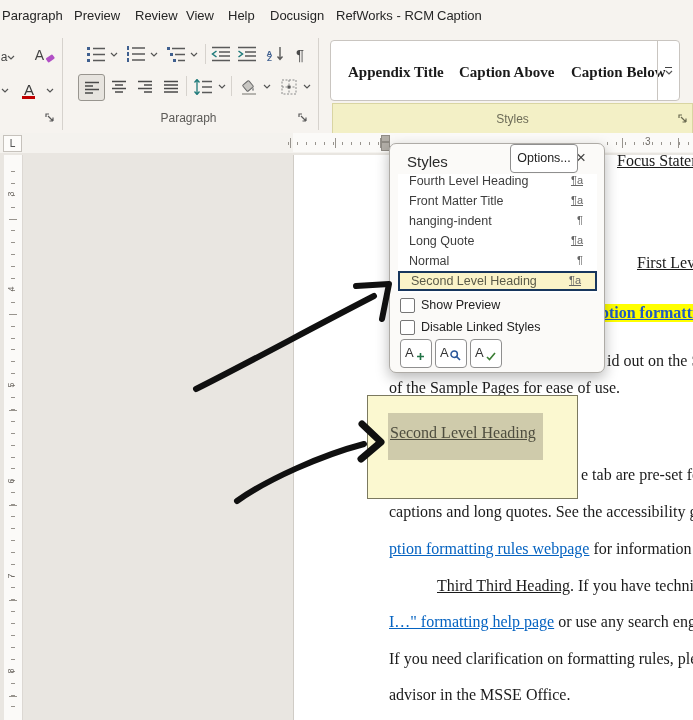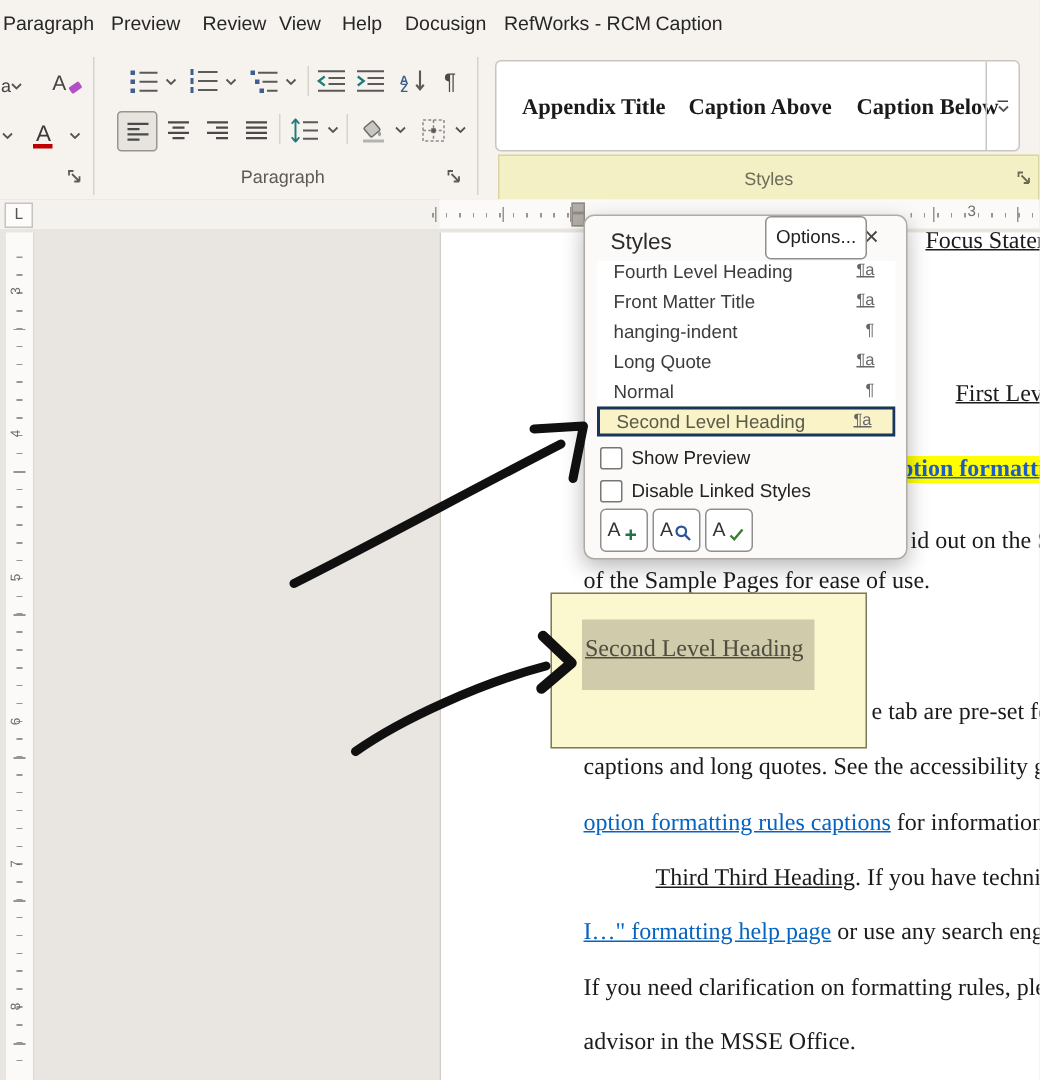--- a/index.html
+++ b/index.html
@@ -314,21 +314,21 @@
 
 <div>
   <div class="doc-line u" style="left:617px;top:152px">Focus Statement</div>
   <div class="doc-line u" style="left:637px;top:254px">First Level Heading</div>
   <div class="doc-line" style="left:600px;top:304px"><span class="hl">ption formatting ru</span></div>
   <div class="doc-line" style="left:607px;top:352px">id out on the Sample</div>
   <div class="doc-line" style="left:389px;top:379px">of the Sample Pages for ease of use.</div>
   <div class="doc-line" style="left:581px;top:466px">e tab are pre-set fo</div>
   <div class="doc-line" style="left:389px;top:503px">captions and long quotes. See the accessibility gui</div>
   <div class="doc-line" style="left:389px;top:540px">
-    <span class="dlink">option formatting rules captions</span><span> for information o</span>
+    <span class="dlink">ption formatting rules webpage</span><span> for information o</span>
   </div>
   <div class="doc-line" style="left:437px;top:577px">
     <span class="u">Third Third Heading</span><span>. If you have technica</span>
   </div>
   <div class="doc-line" style="left:389px;top:613px">
     <span class="dlink">I…" formatting help page</span><span> or use any search engi</span>
   </div>
   <div class="doc-line" style="left:389px;top:650px">If you need clarification on formatting rules, plea</div>
   <div class="doc-line" style="left:389px;top:686px">advisor in the MSSE Office.</div>
 </div>

